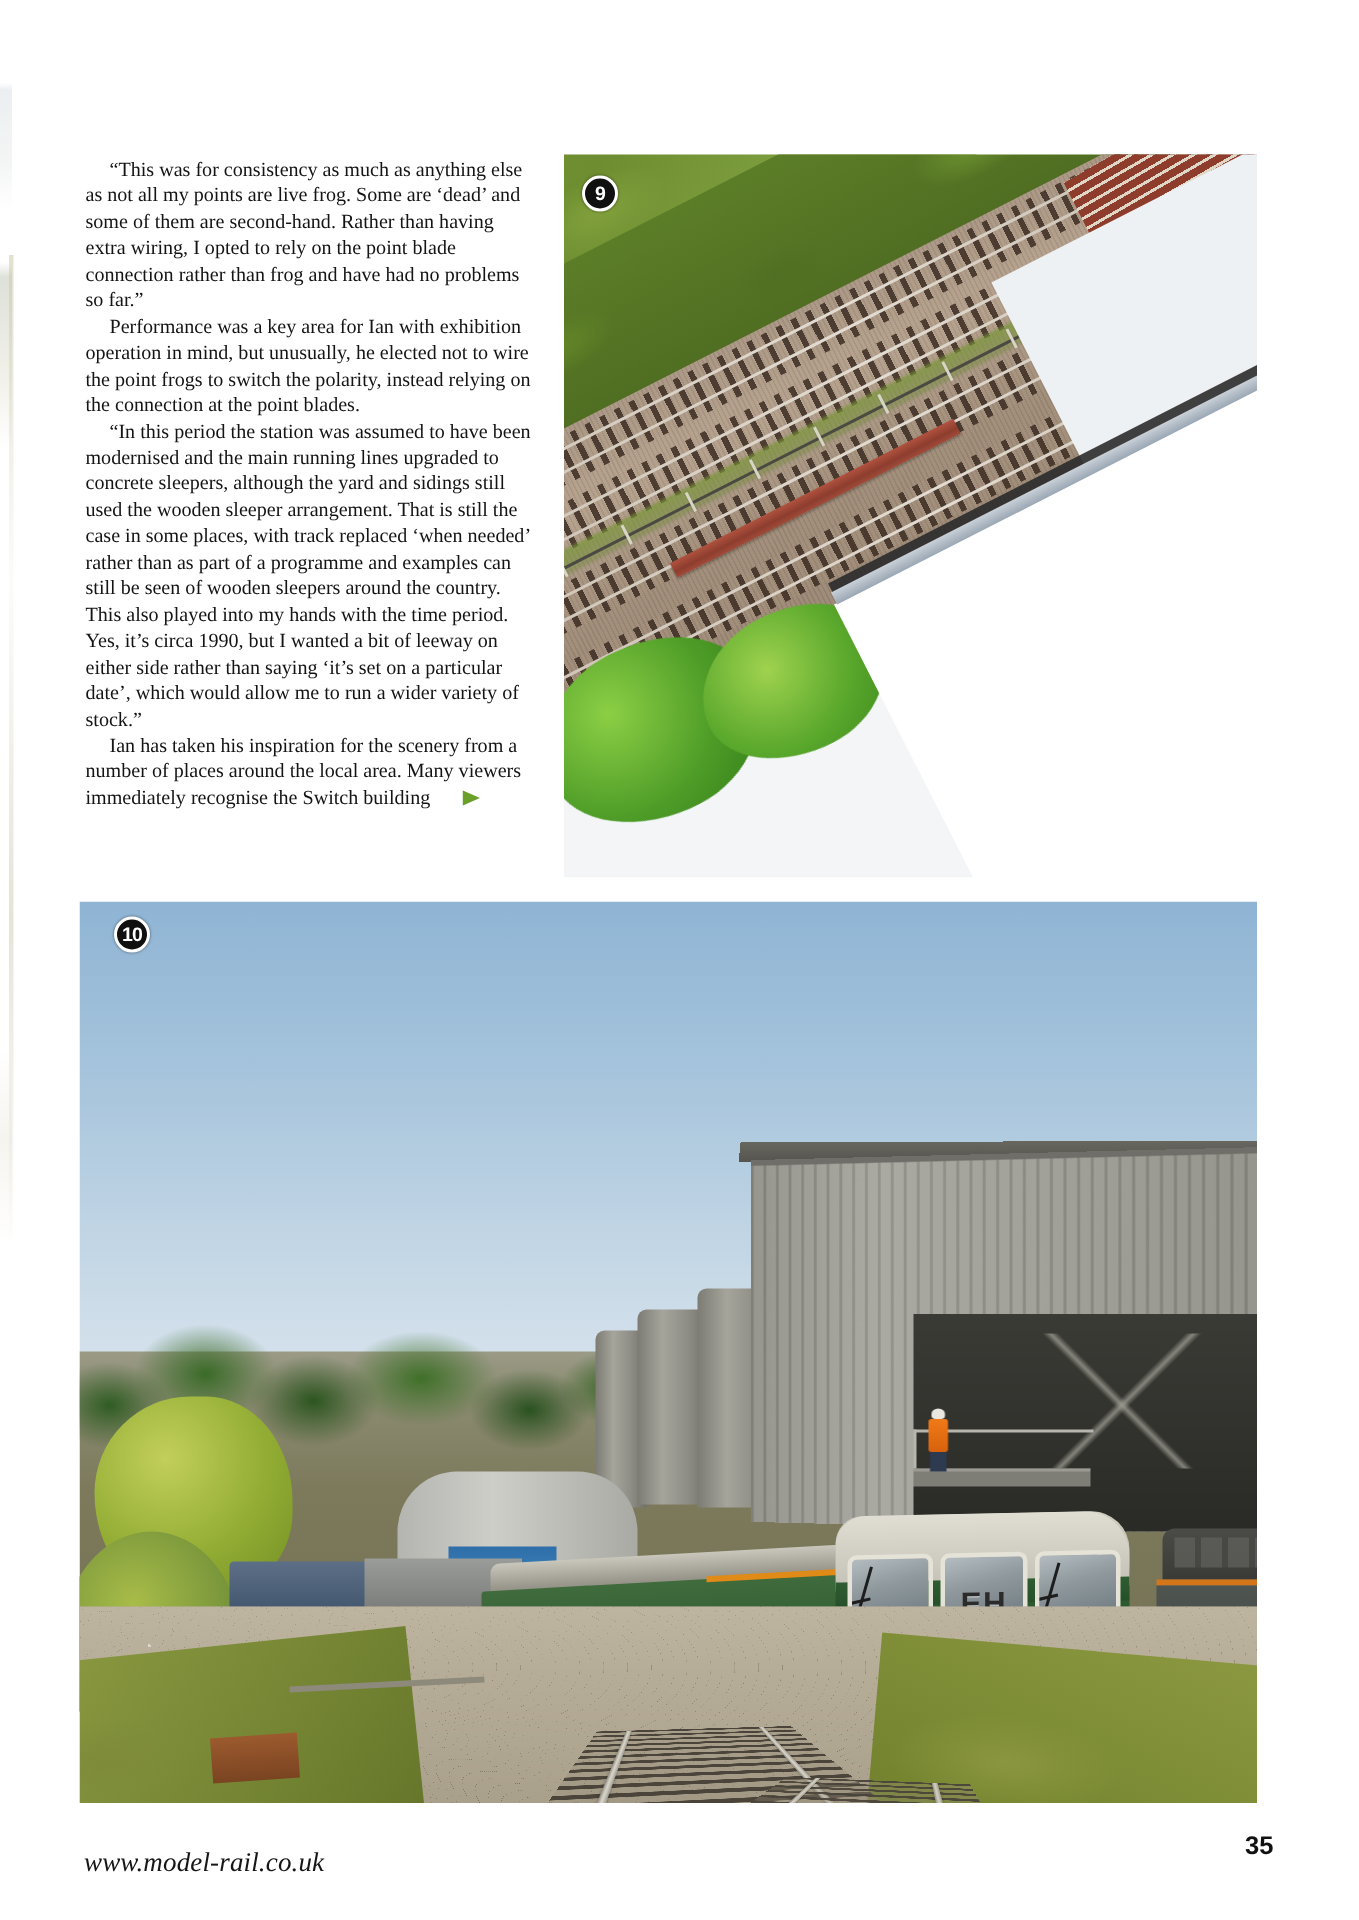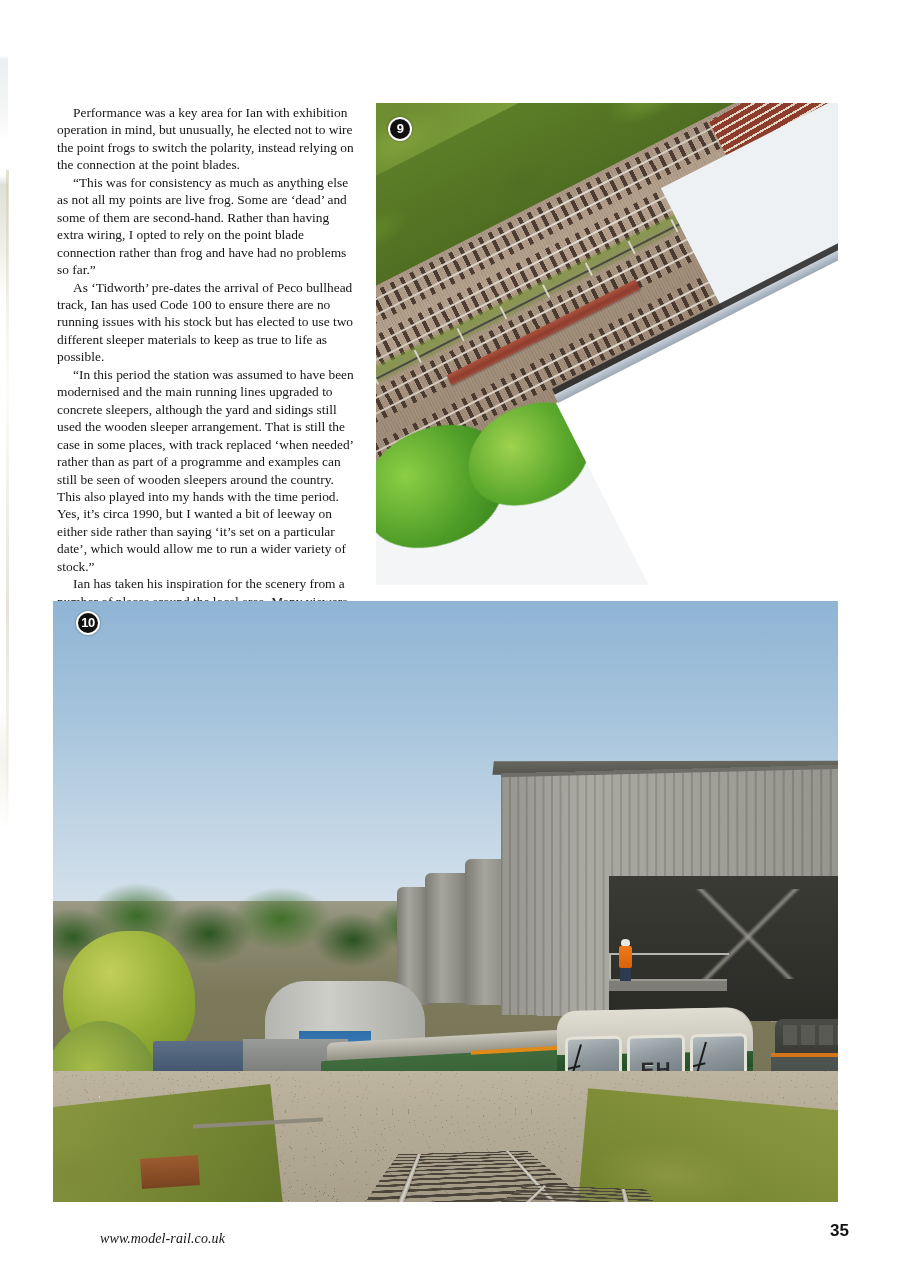--- a/index.html
+++ b/index.html
@@ -610,45 +610,43 @@
     background: #8d8a7c; transform: rotate(-3deg);
   }
 
   
   .footer-url {
     position: absolute;
     left: 56px;
     top: 1231px;
     font-family: "Liberation Serif", serif;
     font-style: italic;
-    font-size: 14px;
+    font-size: 18px;
     color: #161616;
     letter-spacing: .1px;
-    margin-left: 44px;
   }
   .footer-page {
     position: absolute;
     right: 57px;
     top: 1221px;
     font-family: "Liberation Sans", sans-serif;
     font-weight: bold;
     font-size: 17px;
     color: #111111;
   }
 </style>
 </head>
 <body>
 
 <div class="scan-edge"></div>
 <div class="scan-edge2"></div>
 
 <div class="text-col">
+  <p>“This was for consistency as much as anything else as not all my points are live frog. Some are ‘dead’ and some of them are second-hand. Rather than having extra wiring, I opted to rely on the point blade connection rather than frog and have had no problems so far.”</p>
   <p>Performance was a key area for Ian with exhibition operation in mind, but unusually, he elected not to wire the point frogs to switch the polarity, instead relying on the connection at the point blades.</p>
-  <p>“This was for consistency as much as anything else as not all my points are live frog. Some are ‘dead’ and some of them are second-hand. Rather than having extra wiring, I opted to rely on the point blade connection rather than frog and have had no problems so far.”</p>
-  <p>As ‘Tidworth’ pre-dates the arrival of Peco bullhead track, Ian has used Code 100 to ensure there are no running issues with his stock but has elected to use two different sleeper materials to keep as true to life as possible.</p>
   <p>“In this period the station was assumed to have been modernised and the main running lines upgraded to concrete sleepers, although the yard and sidings still used the wooden sleeper arrangement. That is still the case in some places, with track replaced ‘when needed’ rather than as part of a programme and examples can still be seen of wooden sleepers around the country. This also played into my hands with the time period. Yes, it’s circa 1990, but I wanted a bit of leeway on either side rather than saying ‘it’s set on a particular date’, which would allow me to run a wider variety of stock.”</p>
   <p><span>Ian has taken his inspiration for the scenery from a number of places around the local area. Many viewers immediately recognise the Switch building</span><span class="cont-arrow">▶</span></p>
 </div>
 
 <div class="photo" id="photo-top">
   <div class="photo-inner">
     <div class="t-sky"></div>
 
     <div class="t-board">
       <div class="t-grassA"></div>

